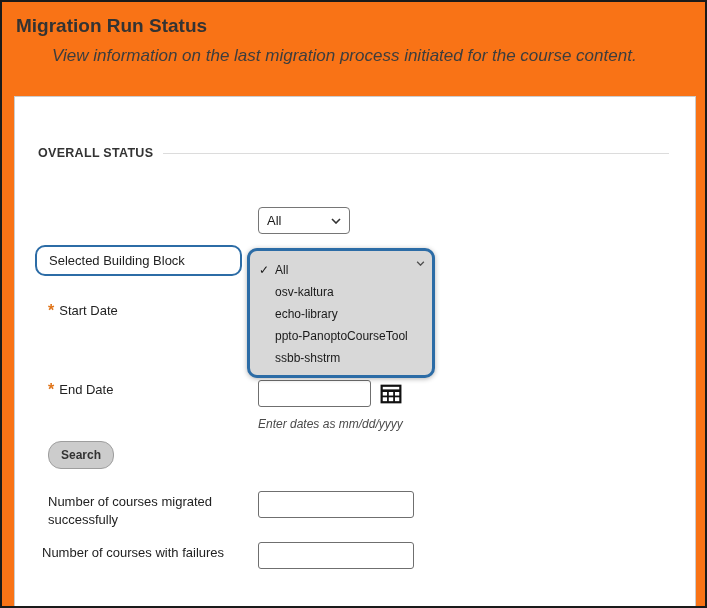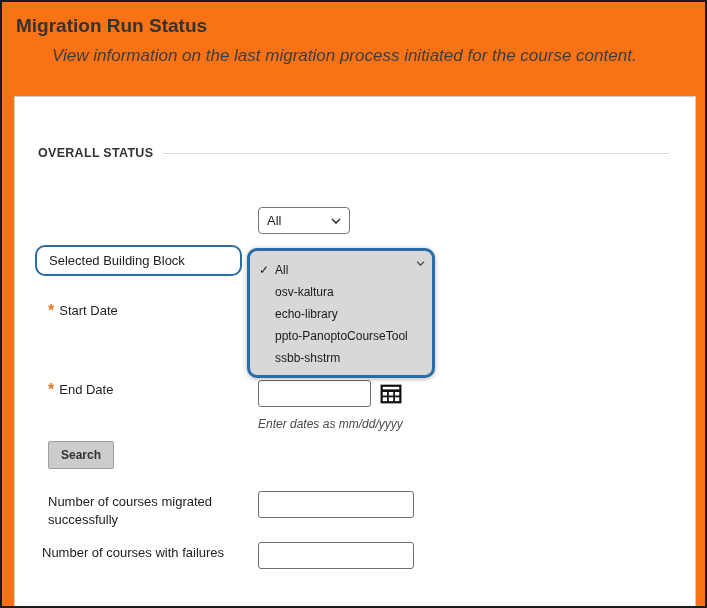--- a/index.html
+++ b/index.html
@@ -83,21 +83,21 @@
     display:flex; align-items:center; justify-content:center;
   }
 
   .date-hint {
     position:absolute; left:243px; top:320px;
     font-size:12px; font-style:italic; color:#4a4a4a;
   }
 
   .search-btn {
     position:absolute; left:33px; top:344px; width:66px; height:28px;
-    background:#cccccc; border:1px solid #9e9e9e; border-radius:2px;
+    background:#cccccc; border:1px solid #9e9e9e; border-radius:13px;
     font-family:"Liberation Sans", sans-serif; font-size:12px; font-weight:bold;
     color:#333333; cursor:pointer;
   }
 
   .lbl-migrated {
     position:absolute; left:33px; top:396px; width:205px; line-height:1.4;
   }
   .lbl-failures { position:absolute; left:27px; top:448px; }
 </style>
 </head>

